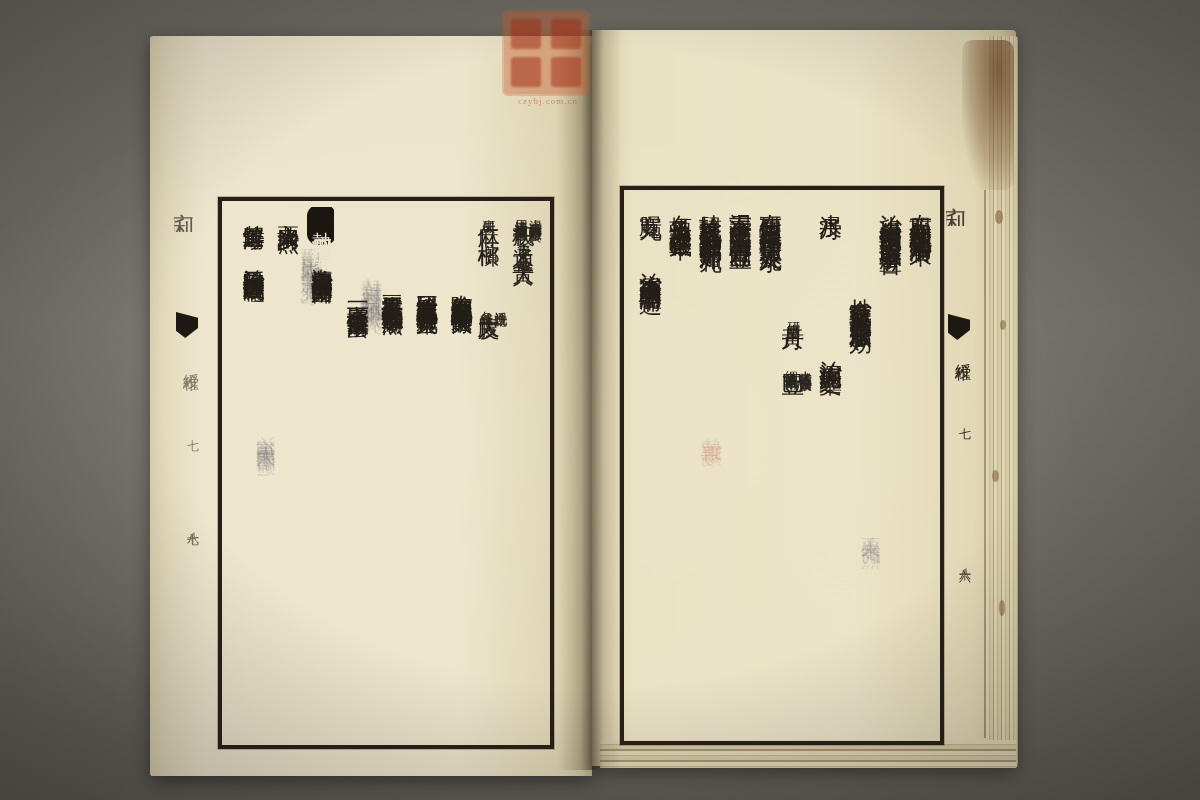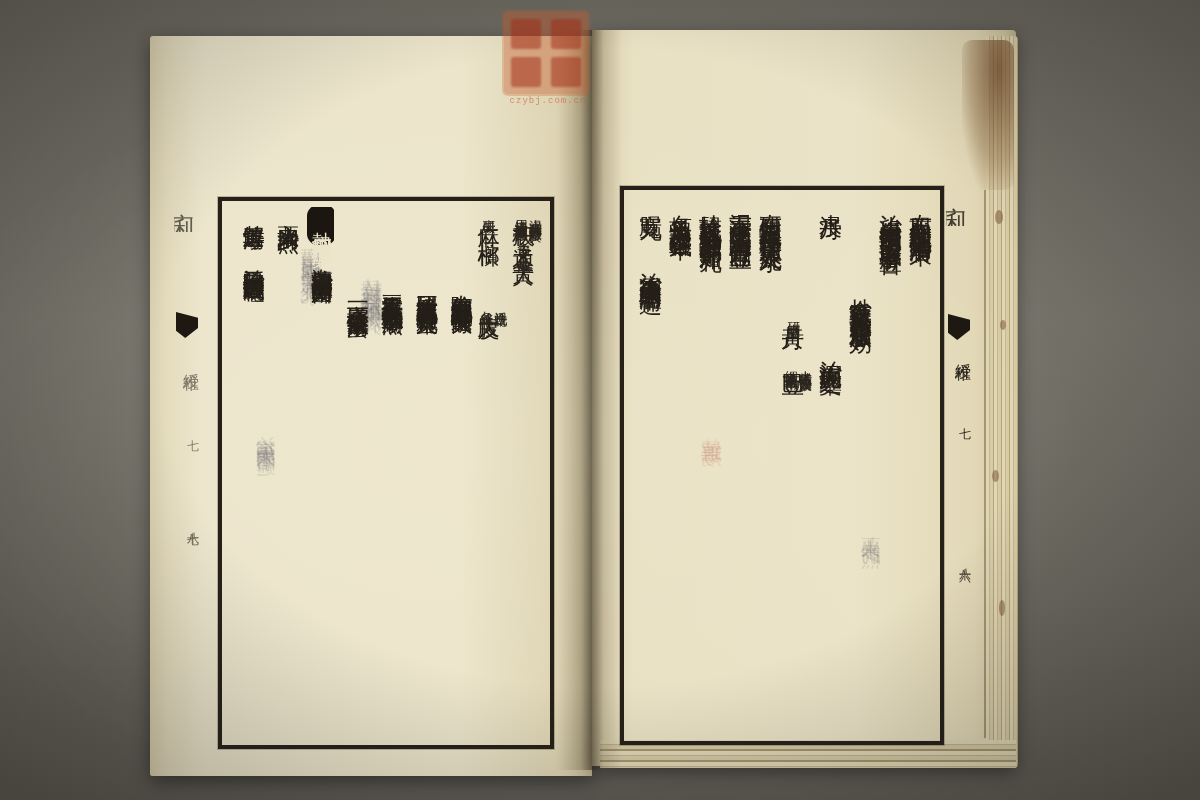--- a/index.html
+++ b/index.html
@@ -88,21 +88,21 @@
     color:rgba(75,80,92,.13);filter:blur(.7px);transform:scaleX(-1);letter-spacing:2px;pointer-events:none;}
   .ghost.red{color:rgba(175,80,55,.10);}
 
   
   .seal{position:absolute;left:504px;top:12px;width:84px;height:82px;border-radius:4px;
     background:rgba(198,92,48,.42);box-shadow:0 0 0 2px rgba(198,92,48,.28);z-index:50;}
   .seal .g{position:absolute;width:30px;height:30px;border-radius:3px;background:rgba(160,42,22,.5);filter:blur(1.2px);}
   .seal .g1{left:7px;top:7px;}  .seal .g2{right:7px;top:7px;}
   .seal .g3{left:7px;bottom:7px;} .seal .g4{right:7px;bottom:7px;}
   .seal-url{position:absolute;left:500px;top:96px;width:96px;z-index:50;
-    font-family:Liberation Mono, monospace;
+    font-family:Liberation Serif, serif;
     font-size:9px;letter-spacing:1px;color:rgba(205,95,55,.65);text-align:center;}
 
   .paper-tone{position:absolute;inset:0;pointer-events:none;
     background:radial-gradient(ellipse at 40% 55%,rgba(255,250,230,.10),rgba(0,0,0,0) 60%);}
 </style>
 </head>
 <body>
 
 <div class="backdrop-grad"></div>
 

